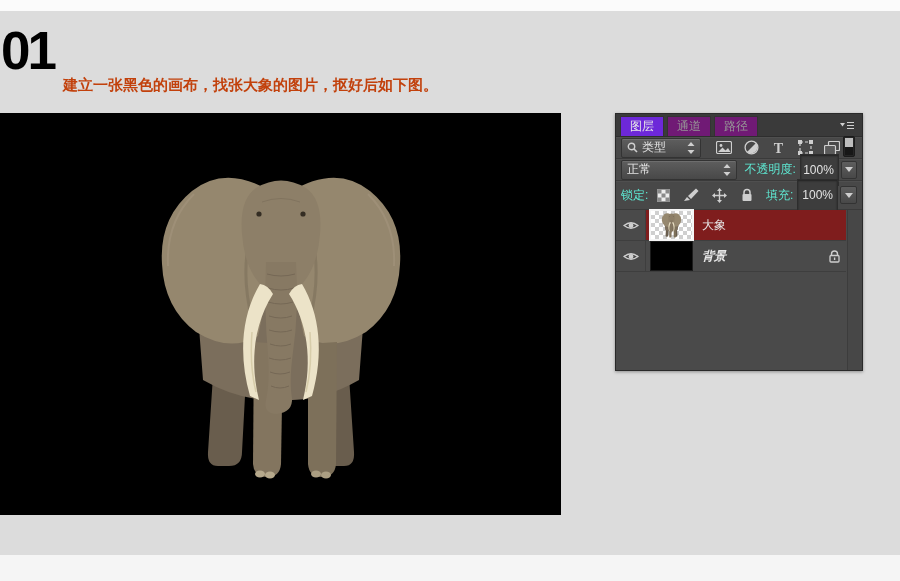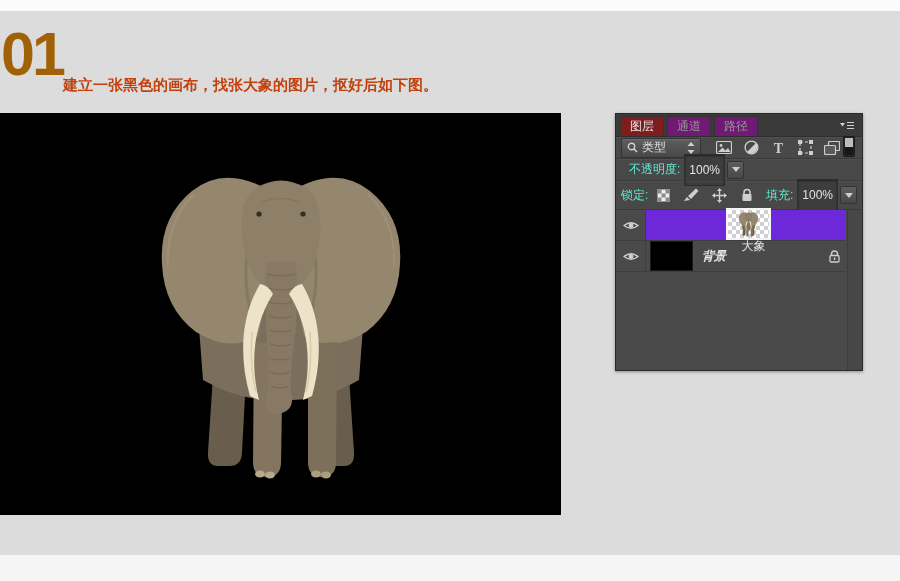--- a/index.html
+++ b/index.html
@@ -9,22 +9,22 @@
     background:#dcdcdc;
     font-family:"Liberation Sans","DejaVu Sans",sans-serif;
     overflow:hidden;
   }
   .strip-top { position:absolute; left:0; top:0; width:900px; height:11px; background:#fbfbfb; }
   .strip-bottom { position:absolute; left:0; top:555px; width:900px; height:26px; background:#f5f5f5; }
 
   
   .step-number {
     position:absolute; left:1px; top:24px;
-    font-size:61px; font-weight:800; letter-spacing:-3px;
-    color:#a16207; line-height:1;
+    font-size:53px; font-weight:800; letter-spacing:-3px;
+    color:#000000; line-height:1;
   }
   .caption {
     position:absolute; left:63px; top:76px;
     font-size:15px; font-weight:bold; color:#c2410c;
   }
 
   
   .canvas {
     position:absolute; left:0; top:113px; width:561px; height:402px;
     background:#000;
@@ -41,21 +41,21 @@
   }
   .tabbar {
     height:23px; background:#3a3a3a; display:flex; align-items:stretch;
     border-bottom:1px solid #2e2e2e; padding-left:4px;
   }
   .tab {
     display:flex; align-items:center; padding:0 9px; margin-top:2px;
     color:#969696; background:#701a75; border:1px solid #333; border-bottom:none;
     margin-right:3px; font-size:12px;
   }
-  .tab.active { background:#7f1d1d; color:#e8e8e8; }
+  .tab.active { background:#6d28d9; color:#e8e8e8; }
   .tab-menu { margin-left:auto; display:flex; align-items:center; padding:0 7px; }
 
   .ctl-row {
     height:22px; display:flex; align-items:center;
     border-bottom:1px solid #3a3a3a; box-shadow:inset 0 1px 0 rgba(255,255,255,.04);
     padding:0 5px;
   }
   .dd {
     display:flex; align-items:center; height:20px;
     background:linear-gradient(#5e5e5e,#484848);
@@ -91,21 +91,21 @@
   }
   .layer-row {
     display:flex; align-items:center; height:31px;
     margin-right:16px; border-bottom:1px solid #3e3e3e;
   }
   .eye-col {
     width:30px; align-self:stretch; display:flex; align-items:center; justify-content:center;
     border-right:1px solid #3e3e3e;
   }
   .row-body { flex:1; align-self:stretch; display:flex; align-items:center; padding-left:5px; }
-  .layer-row.selected .row-body { background:#6d28d9;flex-direction:column; }
+  .layer-row.selected .row-body { background:#7f1d1d; }
   .thumb {
     width:41px; height:28px; position:relative; flex:none;
     display:flex; align-items:center; justify-content:center;
   }
   .thumb.checker {
     background-image:
       linear-gradient(45deg,#cfcfcf 25%,transparent 25%,transparent 75%,#cfcfcf 75%),
       linear-gradient(45deg,#cfcfcf 25%,#ffffff 25%,#ffffff 75%,#cfcfcf 75%);
     background-size:8px 8px; background-position:0 0,4px 4px; background-color:#fff;
   }
@@ -259,20 +259,27 @@
     <div class="filter-toggle">
       <svg width="12" height="21">
           <rect x="0.5" y="0.5" width="11" height="20" rx="1.5" fill="#262626" stroke="#1b1b1b"></rect>
           <rect x="2" y="2" width="8" height="9" fill="#bdbdbd"></rect>
           <rect x="2" y="11" width="8" height="8" fill="#171717"></rect>
         </svg>
     </div>
   </div>
 
   <div class="ctl-row">
+    <div class="dd blend-dd">
+      <span>正常</span>
+      <svg class="stepper" width="8" height="12">
+        <path d="M4 0 L7.5 4 L0.5 4 Z" fill="#cfcfcf"></path>
+          <path d="M4 12 L0.5 8 L7.5 8 Z" fill="#cfcfcf"></path>
+      </svg>
+    </div>
     <span class="lbl" style="margin-left:8px">不透明度:</span>
     <div class="inset">
         <span>100%</span>
       </div>
     <div class="arrow-btn">
       <svg width="8" height="5">
           <path d="M0 0 L8 0 L4 5 Z" fill="#cfcfcf"></path>
         </svg>
     </div>
   </div>

